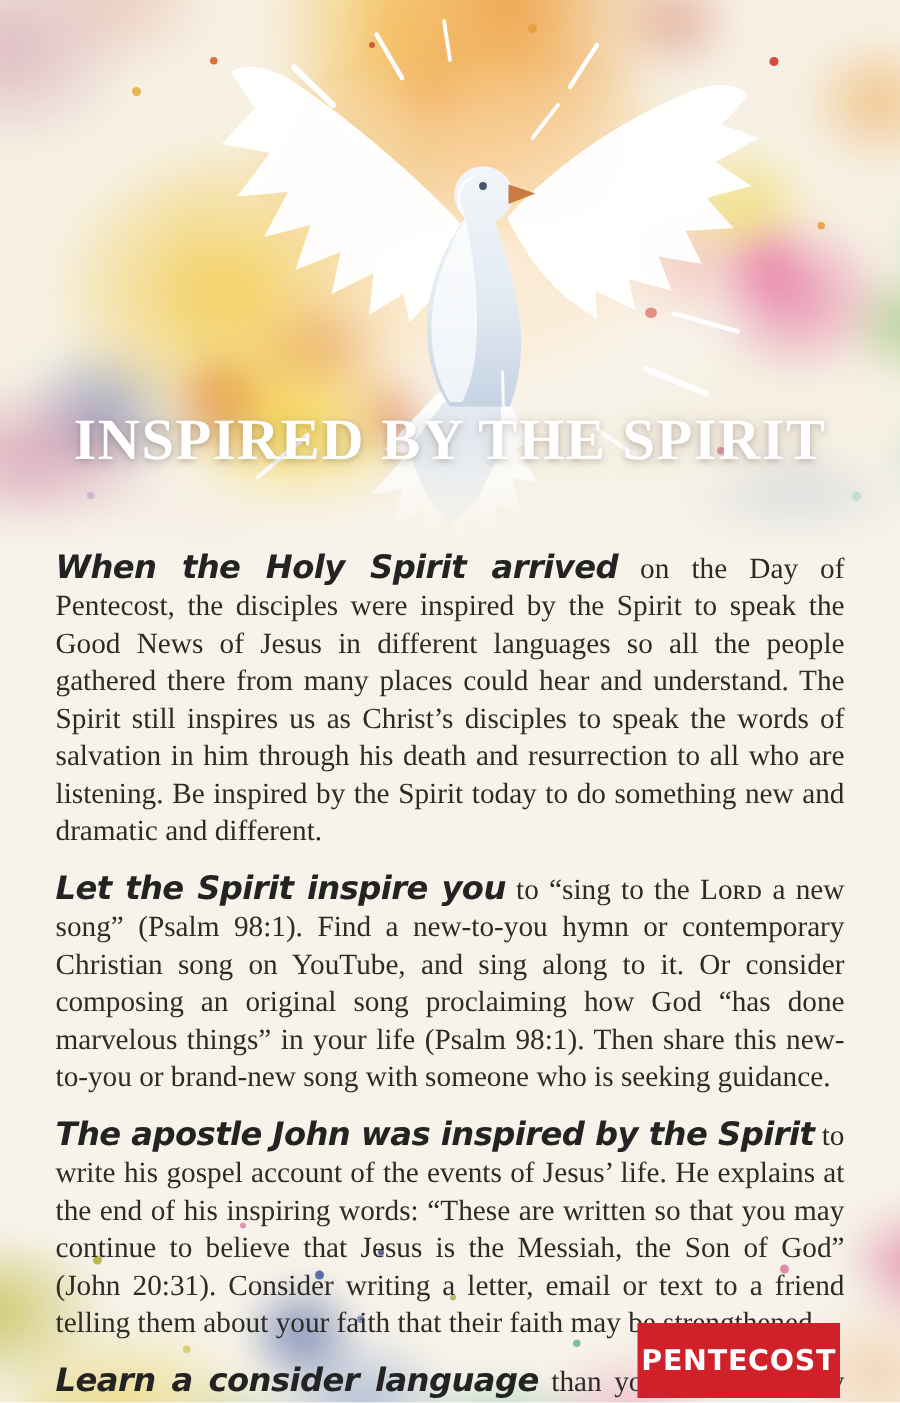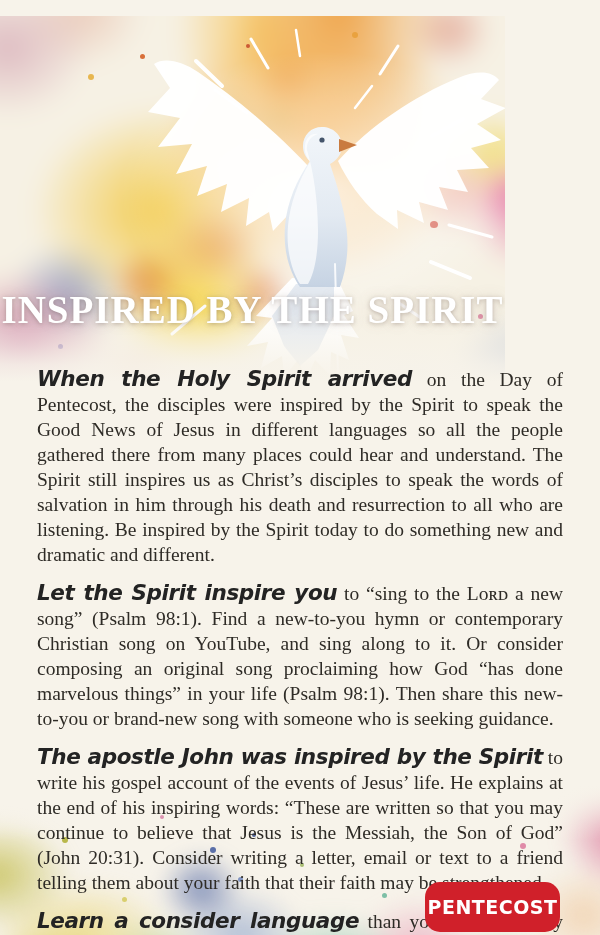--- a/index.html
+++ b/index.html
@@ -16,21 +16,21 @@
     position:relative;
     width:600px;height:935px;
     margin:0 auto;
     background:var(--page-bg);
     overflow:hidden;
     font-family:"Liberation Serif","DejaVu Serif",serif;
   }
 
   
   .hero{
-    position:absolute;top:16px;left:0;width:505px;height:366px;
+    position:absolute;top:0;left:0;width:600px;height:366px;
     overflow:hidden;
   }
   .hero-blobs{
     position:absolute;left:-40px;top:-40px;width:680px;height:450px;
     filter:blur(11px);
     background-color:#f6f1e4;
     background-image:
       
       radial-gradient(220px 190px at 52% 38%, rgba(244,166,60,.95), rgba(244,166,60,0) 70%),
       radial-gradient(150px 200px at 56% 8%,  rgba(238,156,58,.9),  rgba(238,156,58,0) 70%),
@@ -144,21 +144,20 @@
 
   
   .badge{
     position:absolute;right:40px;bottom:3px;z-index:5;
     width:135px;height:50px;
     background:var(--badge-bg);
     display:flex;align-items:center;justify-content:center;
     font-family:"DejaVu Sans","Liberation Sans",sans-serif;
     font-weight:bold;font-size:19px;letter-spacing:.5px;
     color:var(--badge-text);
-    border-radius:15px;
   }
 </style>
 </head>
 <body>
 
 <div class="page">
 
   <div class="hero">
     <div class="hero-blobs"></div>
 

